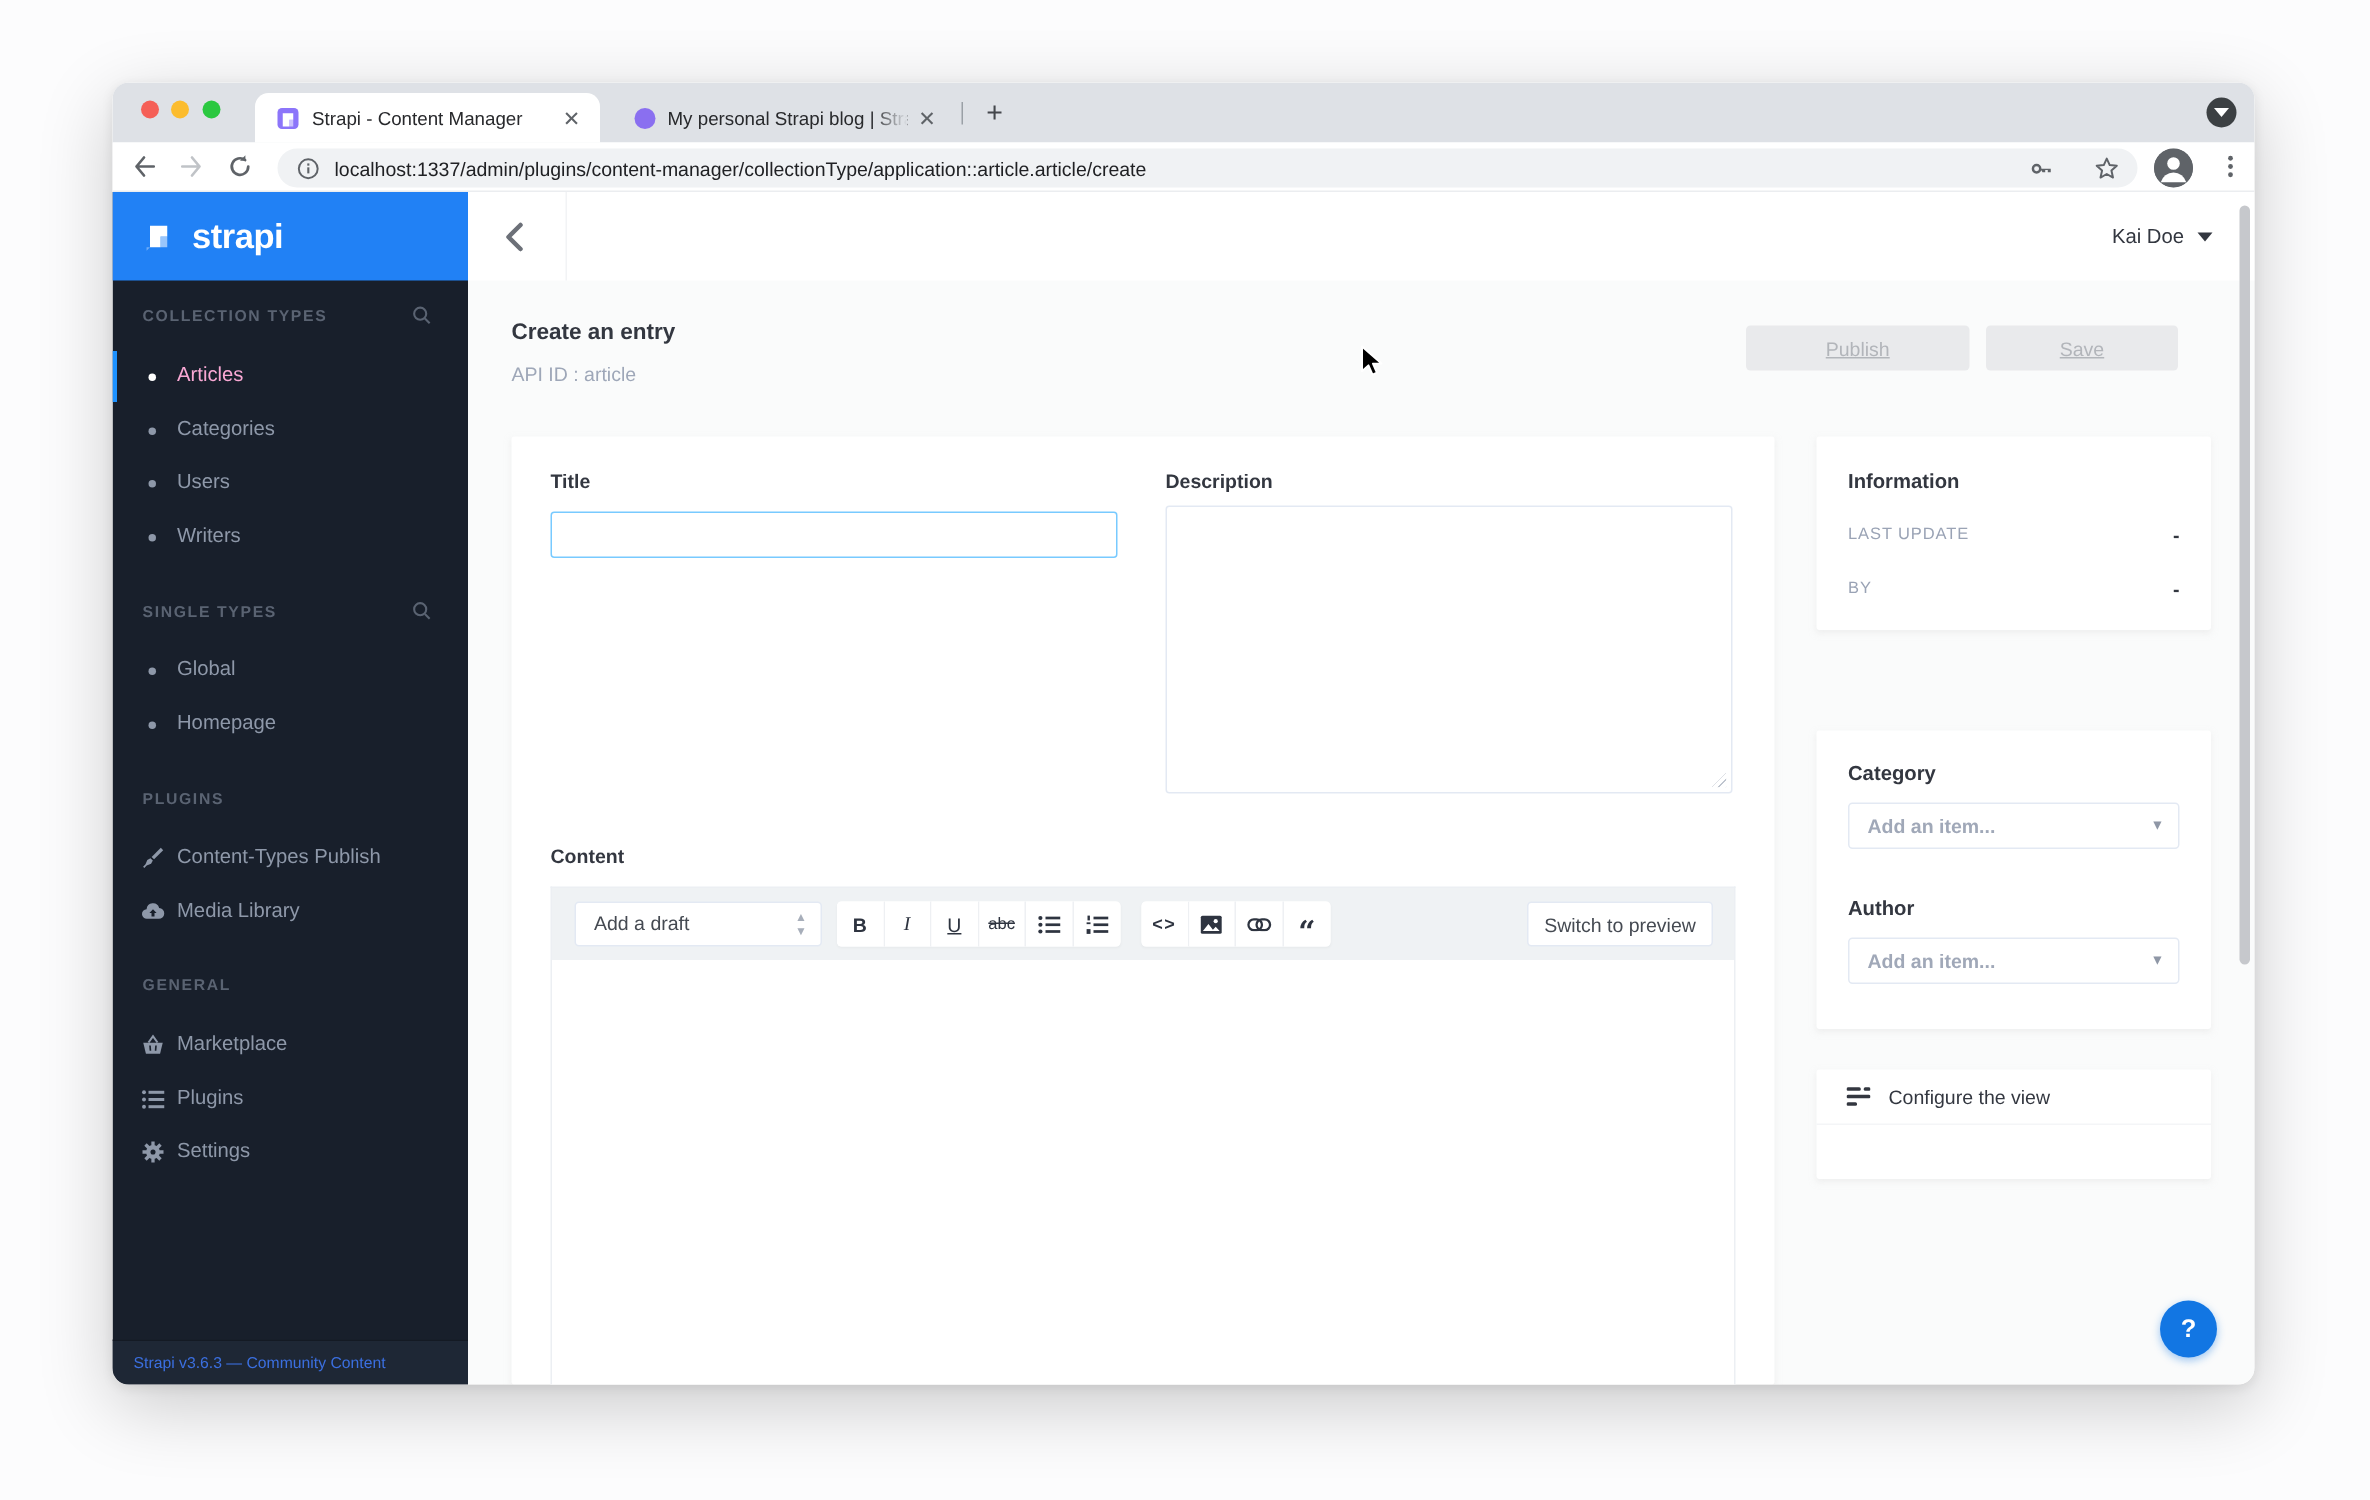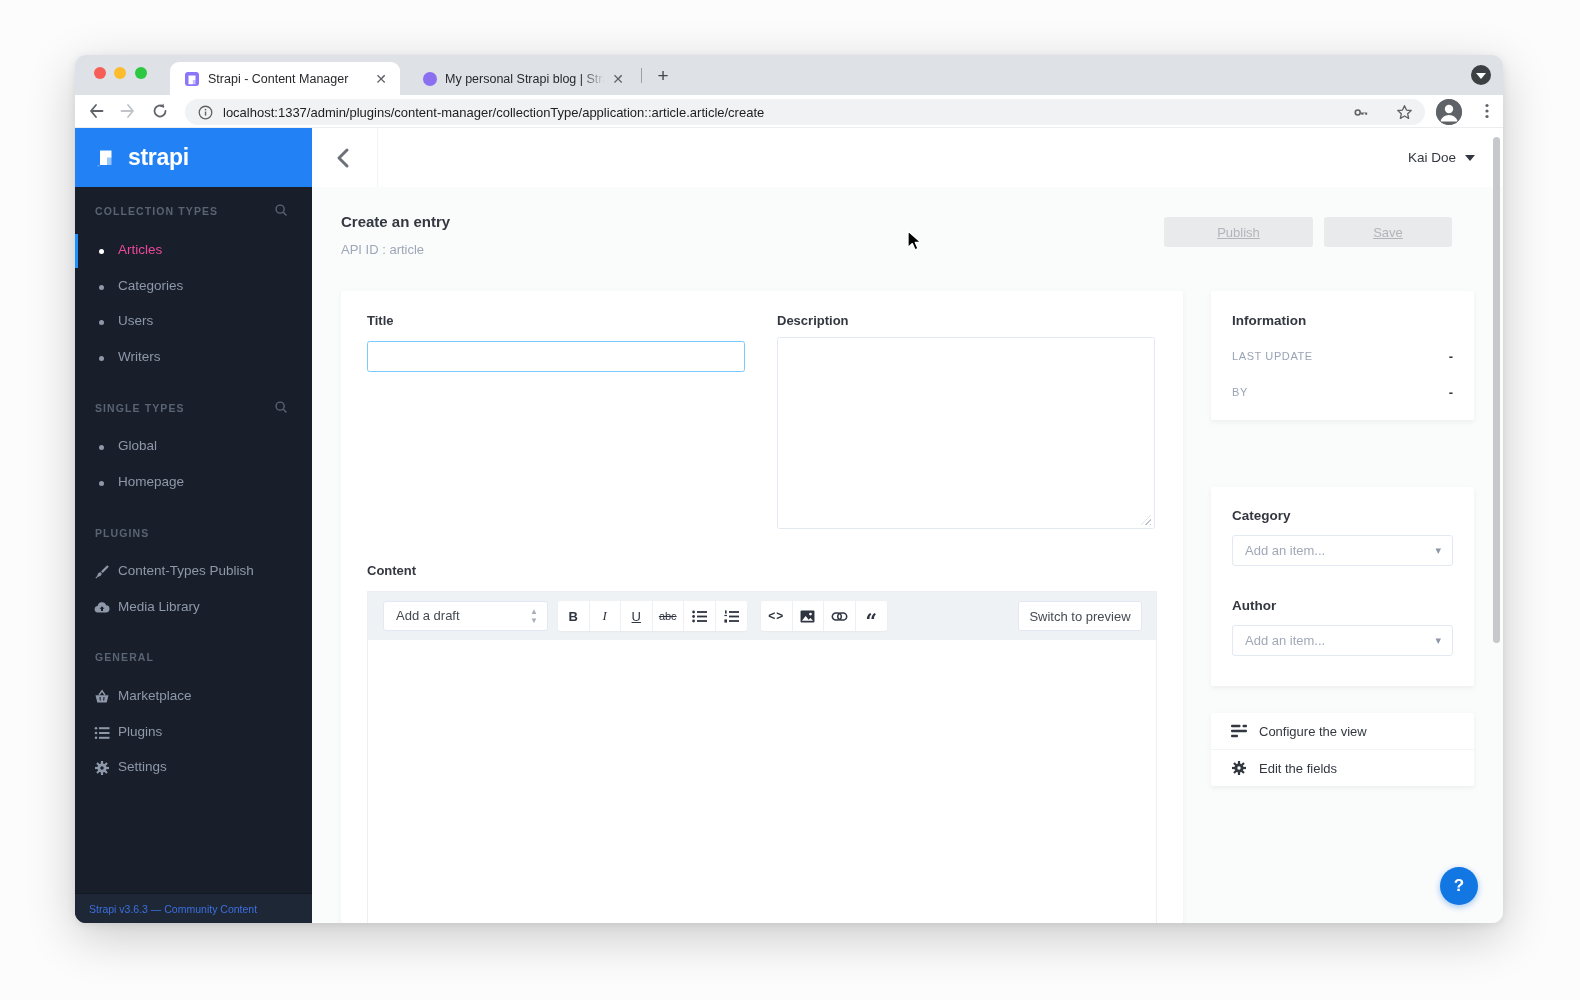--- a/index.html
+++ b/index.html
@@ -65,21 +65,21 @@
      display:flex; align-items:center; padding-left:21px; }
   .logo-text { color:#fff; font-size:23px; font-weight:700; letter-spacing:-0.3px; margin-left:8px; }
   .side-nav { position:absolute; left:0; top:59px; right:0; bottom:30px; }
   .sec-title { position:absolute; left:20px; height:14px; font-size:10.5px; font-weight:700;
      letter-spacing:1.1px; color:#5a6372; }
   .sec-search { position:absolute; right:24px; width:14px; height:14px; color:#5a6372; }
   .nav-item { position:absolute; left:0; right:0; height:22px; font-size:13.5px; color:#8e98a9; }
   .nav-item .bullet { position:absolute; left:24px; top:8px; width:5px; height:5px; border-radius:50%;
      background:#8e98a9; }
   .nav-item .lbl { position:absolute; left:43px; top:1px; }
-  .nav-item.active { color:#ec4899; }
+  .nav-item.active { color:#f9a8d4; }
   .nav-item.active .bullet { background:#fff; }
   .nav-item .nico { position:absolute; left:19px; top:2px; width:16px; height:16px; color:#8e98a9; }
   .active-bar { position:absolute; left:0; top:47px; width:3px; height:34px; background:#1c91ff; }
   .side-foot { position:absolute; left:0; bottom:0; right:0; height:30px; background:#1e2735;
      border-top:1px solid #141a24; font-size:10.5px; color:#3b6fe0; line-height:30px; padding-left:14px; }
 
   
   .content { position:absolute; left:237px; top:0; right:0; bottom:0; }
   .topbar { position:absolute; left:0; top:0; right:0; height:59px; background:#fff; }
   .back-btn { position:absolute; left:18px; top:17px; width:28px; height:26px; color:#6c7078; }
@@ -138,21 +138,21 @@
   .card-h { position:absolute; left:21px; top:22px; font-size:13.5px; font-weight:700; color:#333740; }
   .meta-lbl { position:absolute; left:21px; font-size:11px; color:#9aa3b5; letter-spacing:.6px; }
   .meta-val { position:absolute; right:21px; font-size:13px; font-weight:700; color:#333740; }
   .draft-banner { position:absolute; left:899px; top:300px; width:261px; height:37px; background:#e8f2fd;
      border:1px solid #aed4fb; border-radius:2px; display:flex; align-items:center; padding-left:15px;
      font-size:13px; color:#0e77e8; }
   .draft-dot { width:6px; height:6px; border-radius:50%; background:#0e77e8; margin-right:9px; }
   .draft-bold { font-weight:700; margin-left:4px; }
   .rel-card { position:absolute; left:899px; top:359px; width:263px; height:199px; }
   .rel-select { position:absolute; left:21px; width:221px; height:31px; border:1px solid #e3e9f3;
-     border-radius:3px; background:#fff; font-size:13px; color:#a0a8b8; line-height:29px; padding-left:12px; }
+     border-radius:3px; background:#fff; font-size:13px; color:#a0a8b8; line-height:29px; padding-left:12px;font-weight:bold; }
   .rel-caret { position:absolute; right:11px; top:0; line-height:29px; font-size:11px; color:#8f97a6; }
   .links-card { position:absolute; left:899px; top:585px; width:263px; height:73px; }
   .link-row { position:absolute; left:0; right:0; height:36px; display:flex; align-items:center; font-size:13px;
      color:#333740; font-weight:500; }
   .link-row .lico { width:16px; height:16px; margin:0 12px 0 20px; color:#333740; flex:none; }
   .row-div { position:absolute; left:0; right:0; top:36px; height:1px; background:#f4f5f7; }
 
   
   .help-btn { position:absolute; left:1128px; top:739px; width:38px; height:38px; border-radius:50%;
      background:#1276e3; color:#fff; font-size:17px; font-weight:700; text-align:center; line-height:38px;
@@ -457,33 +457,20 @@
         <div class="link-row" style="top:0">
           <svg class="lico" viewBox="0 0 16 14" fill="currentColor">
             <rect x="0" y="0.8" width="9.5" height="2.4" rx="1"></rect>
               <rect x="11.5" y="0.8" width="4.5" height="2.4" rx="1"></rect>
             <rect x="0" y="5.8" width="16" height="2.4" rx="1"></rect>
             <rect x="0" y="10.8" width="7" height="2.4" rx="1"></rect>
           </svg>
           <span>Configure the view</span>
         </div>
         <span class="row-div"></span>
-        <div class="link-row" style="top:37px">
-          <svg class="lico" viewBox="0 0 16 16">
-            <g stroke="currentColor" stroke-width="2.2">
-              <line x1="8" y1="1" x2="8" y2="15"></line>
-                <line x1="1" y1="8" x2="15" y2="8"></line>
-              <line x1="3" y1="3" x2="13" y2="13"></line>
-                <line x1="13" y1="3" x2="3" y2="13"></line>
-            </g>
-            <circle cx="8" cy="8" r="4.6" fill="currentColor"></circle>
-            <circle cx="8" cy="8" r="1.7" fill="#fff"></circle>
-          </svg>
-          <span>Edit the fields</span>
-        </div>
       </div>
 
       <div class="help-btn">?</div>
       <div class="scrollthumb"></div>
     </div>
   </div>
 </div>
 
 <svg class="cursor" width="22" height="24" viewBox="0 0 22 24">
   <path d="M5 2 L5 18.5 L9.3 14.6 L12 20.8 L15 19.5 L12.3 13.4 L18 13.4 Z" fill="#000" stroke="#fff" stroke-width="1.3" stroke-linejoin="round"></path>

